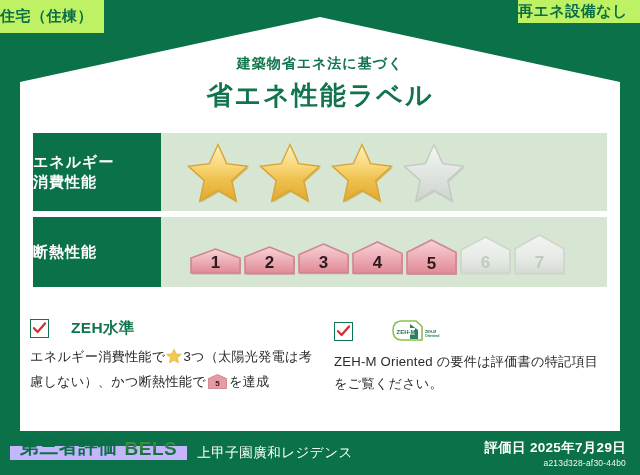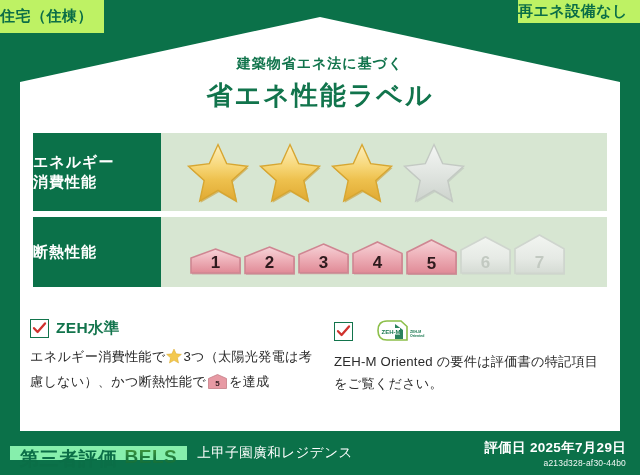--- a/index.html
+++ b/index.html
@@ -69,21 +69,21 @@
   .badge{position:relative;display:block;}
 
   
   .info{
     position:absolute;left:30px;top:318px;width:580px;
     display:flex;z-index:4;
   }
   .info-col{width:290px;box-sizing:border-box;}
   .info-col.right{padding-left:14px;}
   .info-head{
-    display:flex;align-items:center;gap:7px;margin-bottom:7px;
+    display:flex;align-items:center;gap:22px;margin-bottom:7px;
   }
   .chk{
     width:17px;height:17px;border:1.4px solid #12744c;background:#fff;
     display:inline-block;position:relative;flex:0 0 17px;
   }
   .chk svg{position:absolute;left:1px;top:1px;}
   .info-title{
     color:#12744c;font-size:15.5px;font-weight:bold;letter-spacing:0.3px;
     white-space:nowrap;
   }
@@ -95,22 +95,22 @@
     display:inline-block;vertical-align:-3px;margin:0 2px;
   }
   .zehm-logo{margin-left:4px;flex:0 0 auto;display:flex;align-items:center;}
 
   
   .footer{
     position:absolute;left:0;bottom:0;width:640px;height:44px;
     background:#0b7149;display:flex;align-items:center;z-index:5;
   }
   .bels-tag{
-    background:#86efac;margin-left:10px;height:14px;padding:0 10px;
-    display:flex;align-items:flex-start;gap:7px;
+    background:#c4b5fd;margin-left:10px;height:14px;padding:0 10px;
+    display:flex;align-items:flex-end;gap:7px;
   }
   .bels-jp{color:#0b6e47;font-size:19px;font-weight:bold;letter-spacing:0.5px;}
   .bels-en{
     font-size:19px;font-weight:bold;letter-spacing:0.5px;
     background:linear-gradient(180deg,#4aa03c 0%,#1d7a3d 55%,#0b6436 100%);
     -webkit-background-clip:text;background-clip:text;color:transparent;
   }
   .bld-name{
     color:#ffffff;font-size:13.5px;margin-left:10px;letter-spacing:0.5px;
   }

